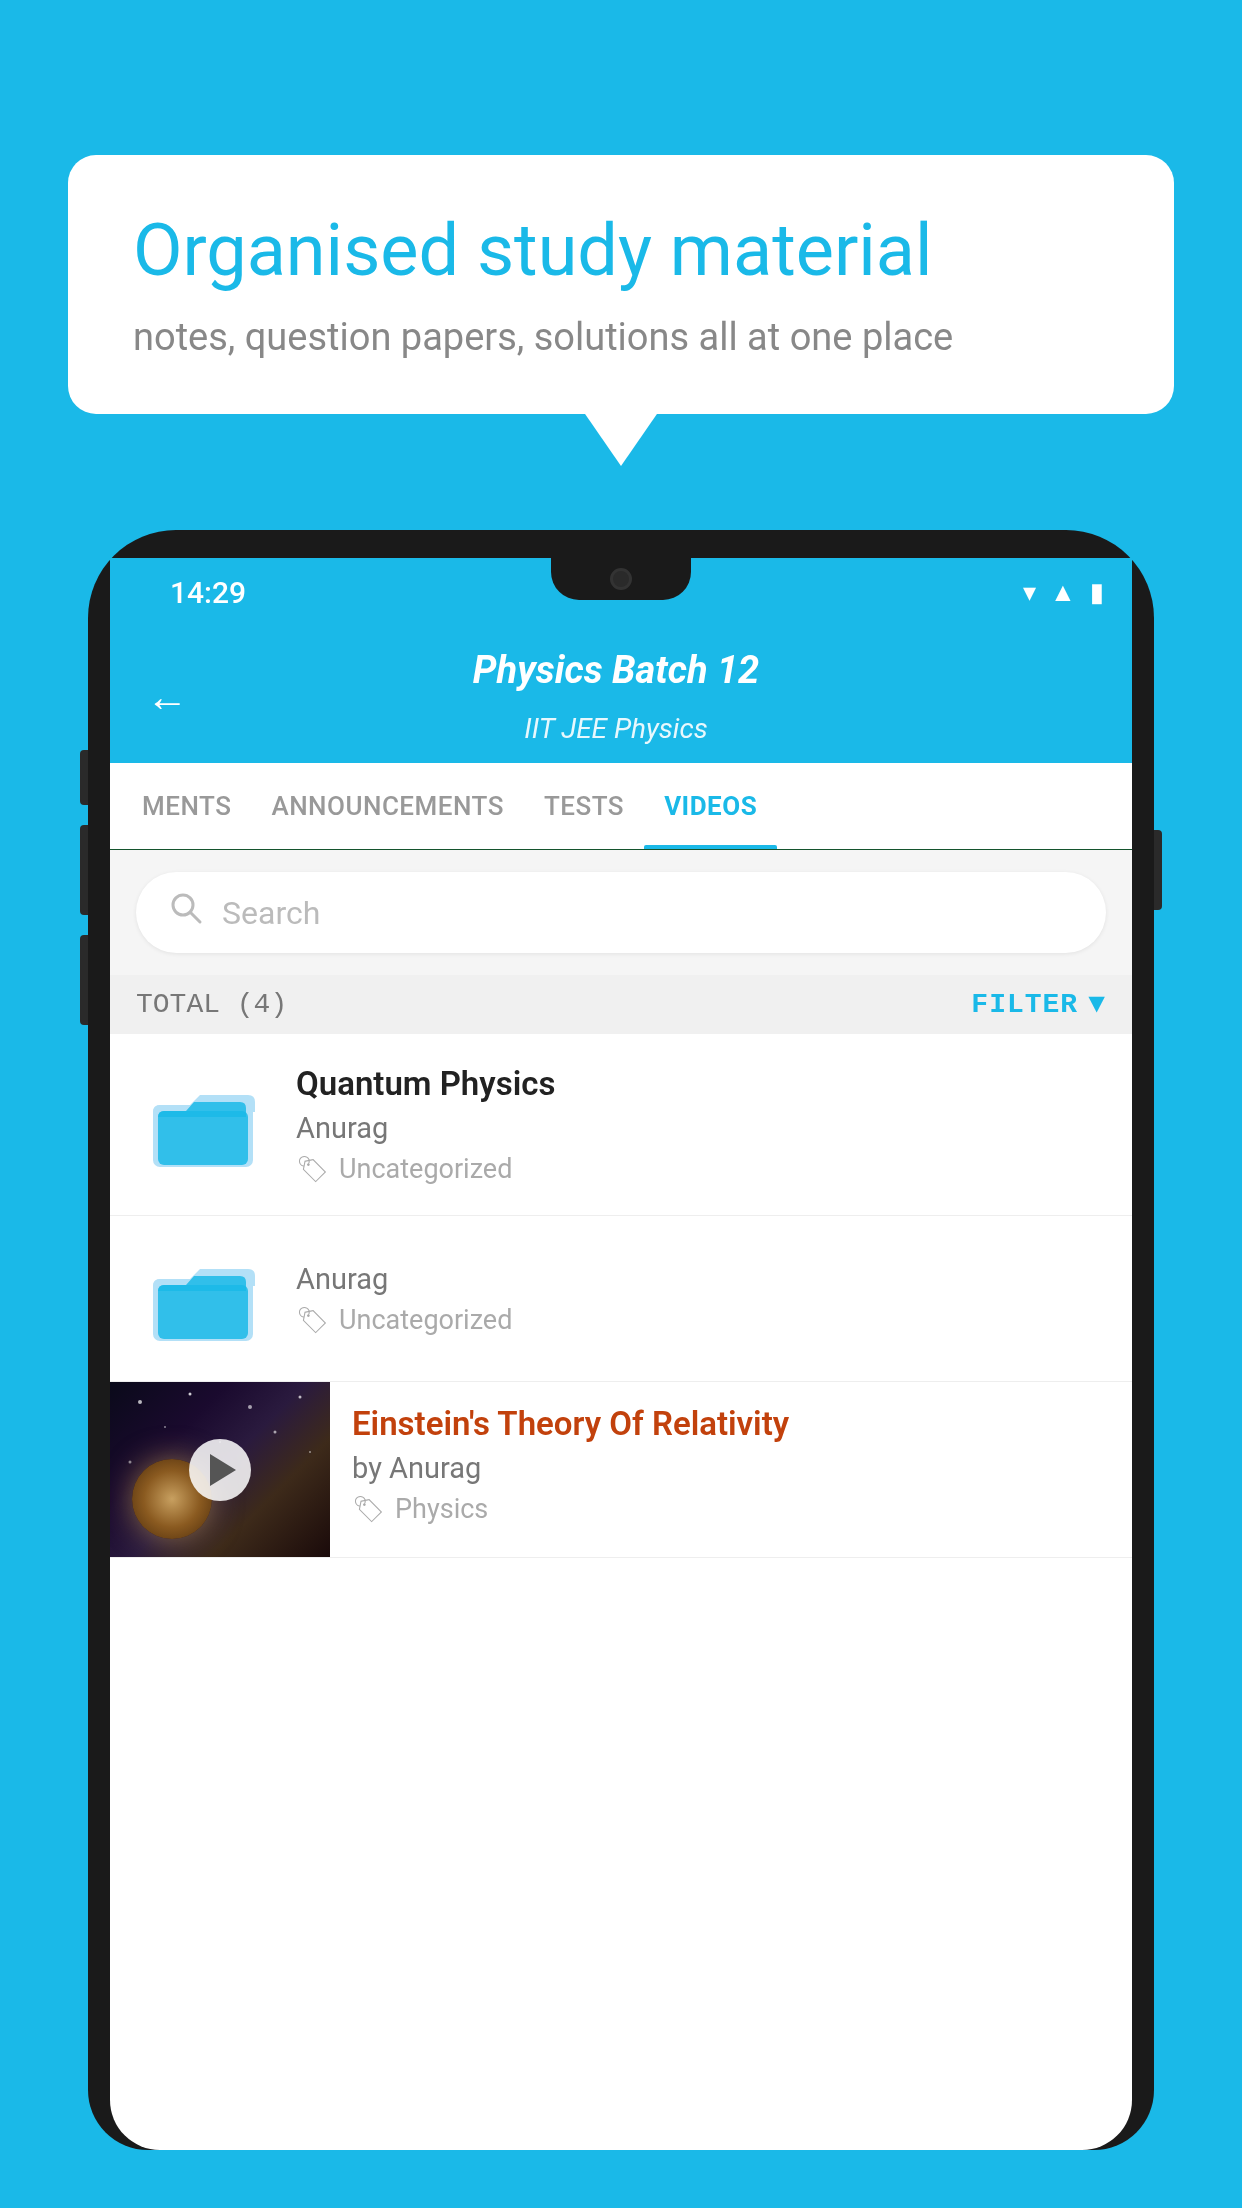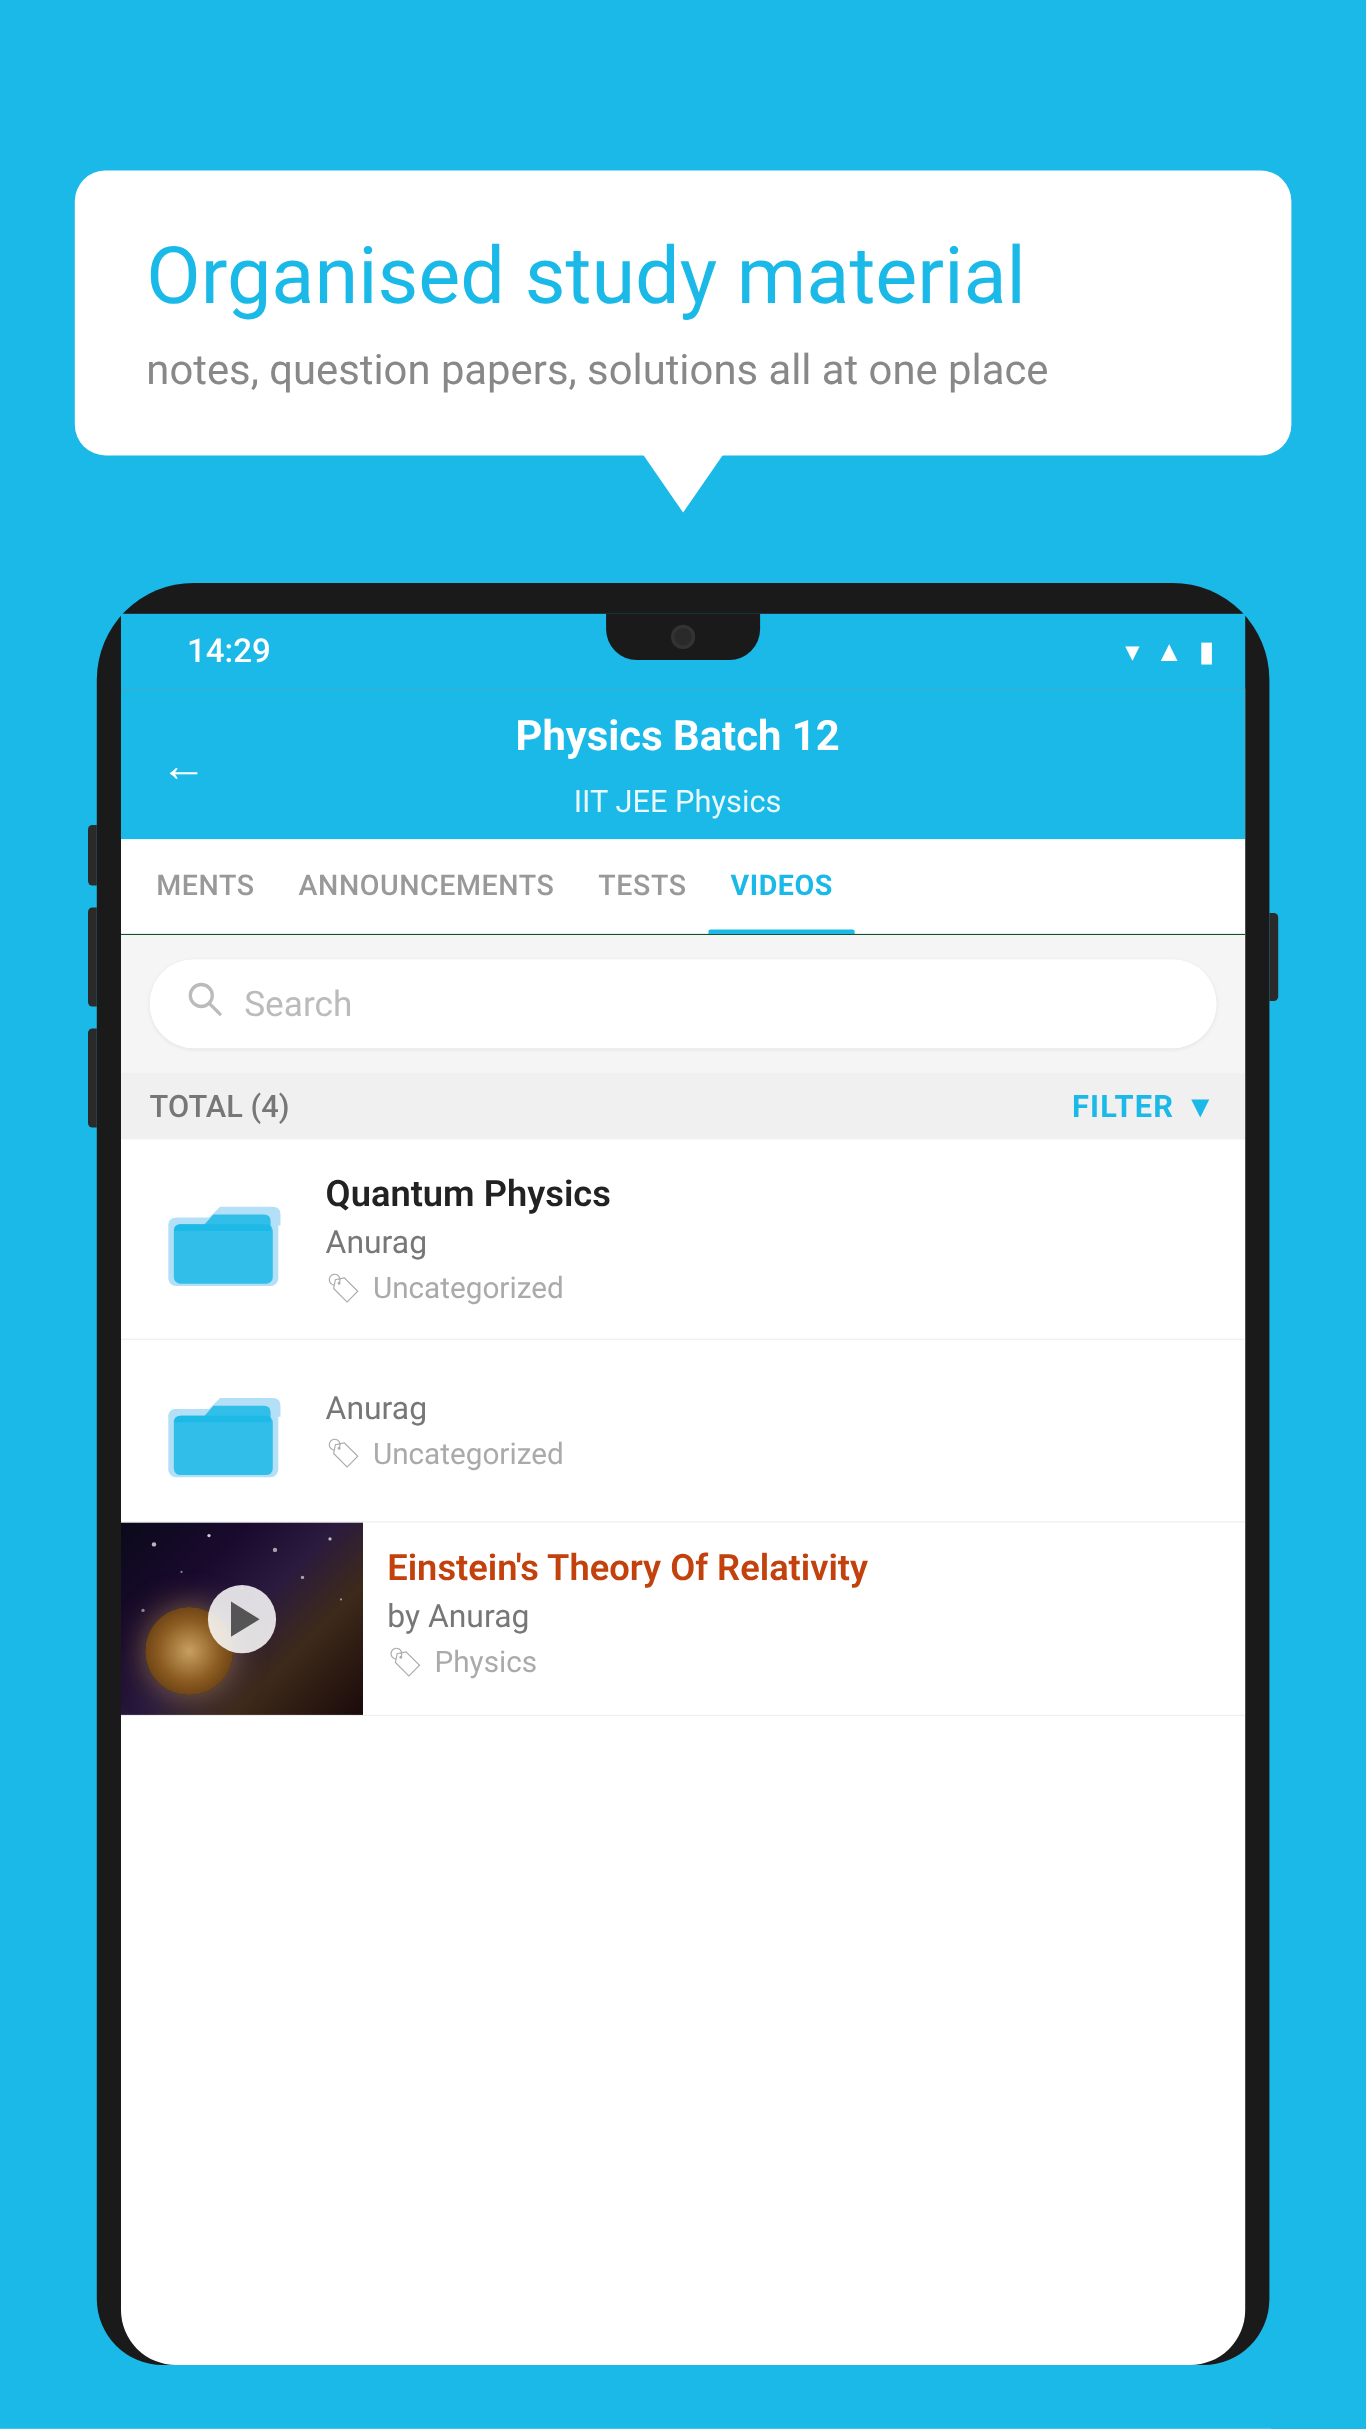--- a/index.html
+++ b/index.html
@@ -146,20 +146,21 @@
     .back-arrow {
       color: white;
       font-size: 42px;
       font-weight: 300;
       cursor: pointer;
     }
 
     .header-title-block {
       flex: 1;
       text-align: center;
+      font-style: italic;
     }
 
     .header-title {
       color: white;
       font-size: 38px;
       font-weight: 700;
     }
 
     .header-subtitle {
       color: rgba(255,255,255,0.9);
@@ -229,20 +230,21 @@
       font-size: 32px;
     }
 
     
     .filter-row {
       display: flex;
       align-items: flex-end;
       justify-content: space-between;
       padding: 14px 26px 14px 26px;
       background: #f0f0f0;
+      font-family: Liberation Mono, monospace;
     }
 
     .total-label {
       color: #777;
       font-size: 28px;
       font-weight: 500;
     }
 
     .filter-btn {
       color: #1ab9e8;

